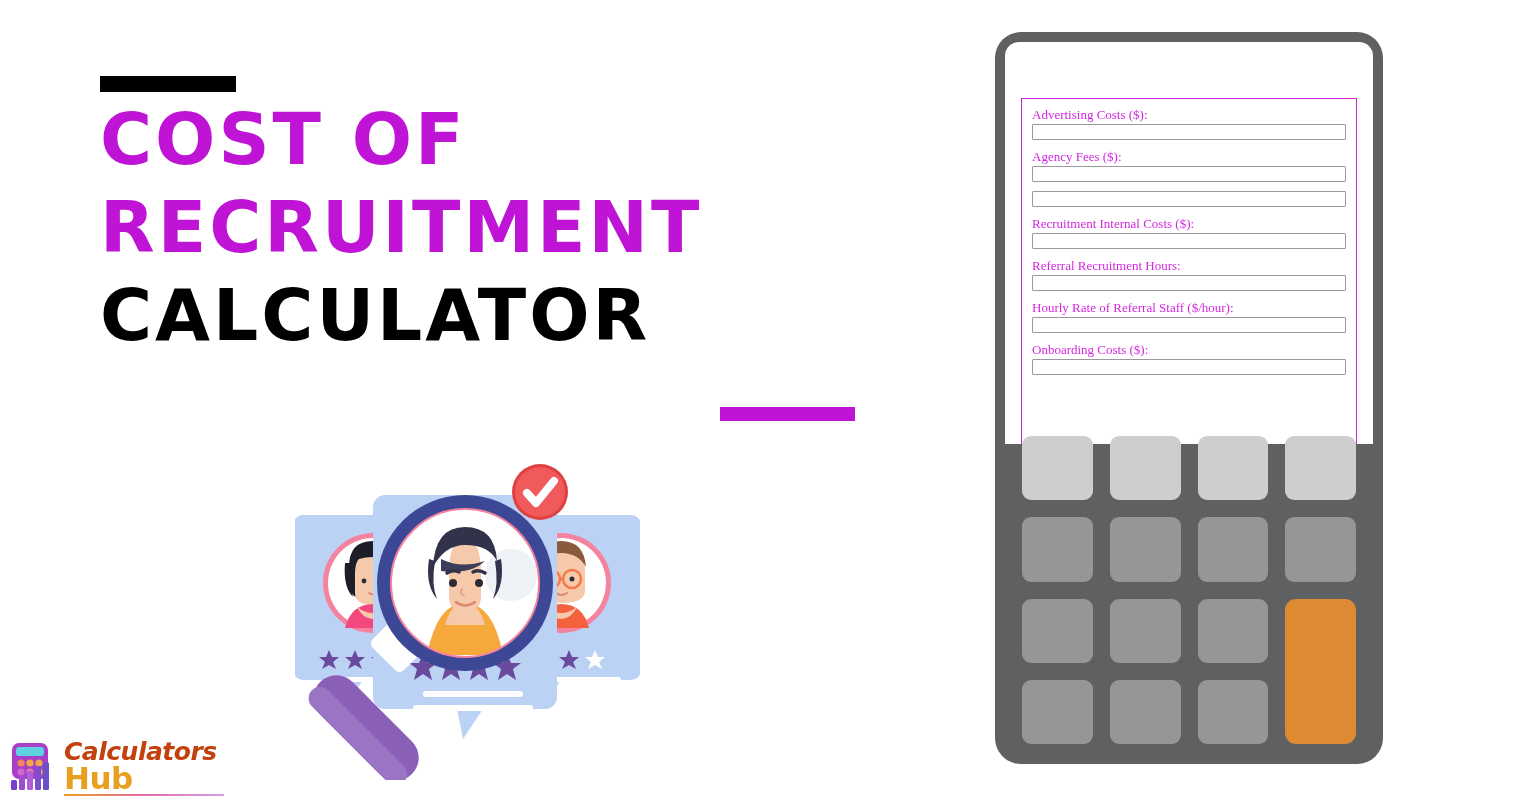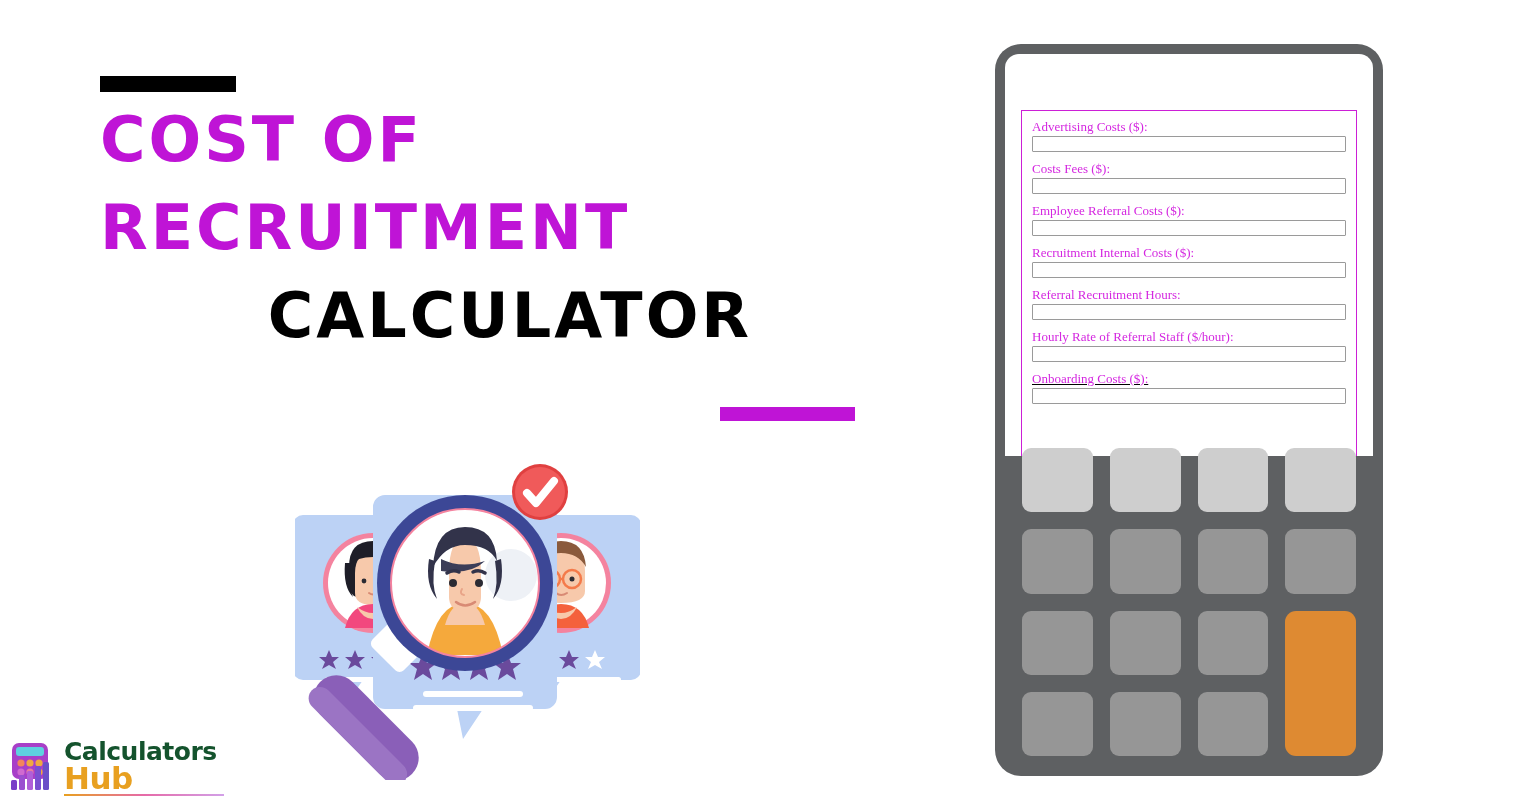--- a/index.html
+++ b/index.html
@@ -42,29 +42,29 @@
 
   #title-block {
     position: absolute;
     left: 100px;
     top: 96px;
     width: 820px;
   }
   .title-line {
     font-family: "DejaVu Sans", sans-serif;
     font-weight: 700;
-    font-size: 62px;
+    font-size: 71px;
     line-height: 88px;
     letter-spacing: 3px;
     text-transform: uppercase;
     margin: 0;
     white-space: nowrap;
   }
   .title-purple { color: #bf14d6; }
-  .title-black  { color: #000000; text-align: center; }
+  .title-black  { color: #000000; }
 
   
   #illustration {
     position: absolute;
     left: 295px;
     top: 455px;
     width: 345px;
     height: 325px;
   }
   #illustration svg { display: block; }
@@ -86,22 +86,23 @@
     position: absolute;
     left: 56px;
     top: 0;
     line-height: 27px;
   }
   .logo-word-1 {
     display: block;
     font-family: "DejaVu Sans", sans-serif;
     font-weight: 700;
     font-size: 25px;
-    color: #14532d;
+    color: #c2410c;
     letter-spacing: -0.5px;
+    font-style: italic;
   }
   .logo-word-2 {
     display: block;
     font-family: "DejaVu Sans", sans-serif;
     font-weight: 700;
     font-size: 31px;
     color: #e8a020;
     letter-spacing: -0.5px;
   }
   .logo-underline {
@@ -110,21 +111,21 @@
     top: 56px;
     width: 160px;
     height: 2px;
     background: linear-gradient(to right, #e8a020, #e66aa8, #d2a0e8);
   }
 
   
   #calculator {
     position: absolute;
     left: 995px;
-    top: 44px;
+    top: 32px;
     width: 388px;
     height: 732px;
     background: #5e6062;
     border-radius: 26px;
   }
   #calc-screen {
     position: absolute;
     left: 10px;
     top: 10px;
     width: 368px;
@@ -138,21 +139,21 @@
     left: 16px;
     top: 56px;
     width: 336px;
     min-height: 370px;
     border: 1px solid #cc1fd6;
     box-sizing: border-box;
     padding: 8px 10px 10px 10px;
     background: #ffffff;
   }
   .field { margin-bottom: 9px; }
-  .field:last-child { margin-bottom: 8px; text-decoration: underline; }
+  .field:last-child { margin-bottom: 8px; }
   .field-label {
     display: block;
     font-family: "Liberation Serif", serif;
     font-size: 13px;
     color: #d426e0;
     line-height: 16px;
     margin-bottom: 1px;
     white-space: nowrap;
   }
   .field-input {
@@ -350,26 +351,25 @@
 
   <div id="calc-screen">
     <form id="calc-form">
 
       <div class="field">
         <label class="field-label">Advertising Costs ($):</label>
         <input class="field-input" type="text" value="" style="">
       </div>
 
       <div class="field">
-        <label class="field-label">Costs Fees ($):</label>
-        <input class="field-input" type="text" value="" style="">
-      </div>
-
-      <div class="field">
-        <label class="field-label">Employee Referral Costs ($):</label>
+        <label class="field-label">Agency Fees ($):</label>
+        <input class="field-input" type="text" value="" style="">
+      </div>
+
+      <div class="field">
         <input class="field-input" type="text" value="" style="">
       </div>
 
       <div class="field">
         <label class="field-label">Recruitment Internal Costs ($):</label>
         <input class="field-input" type="text" value="" style="">
       </div>
 
       <div class="field">
         <label class="field-label">Referral Recruitment Hours:</label>

